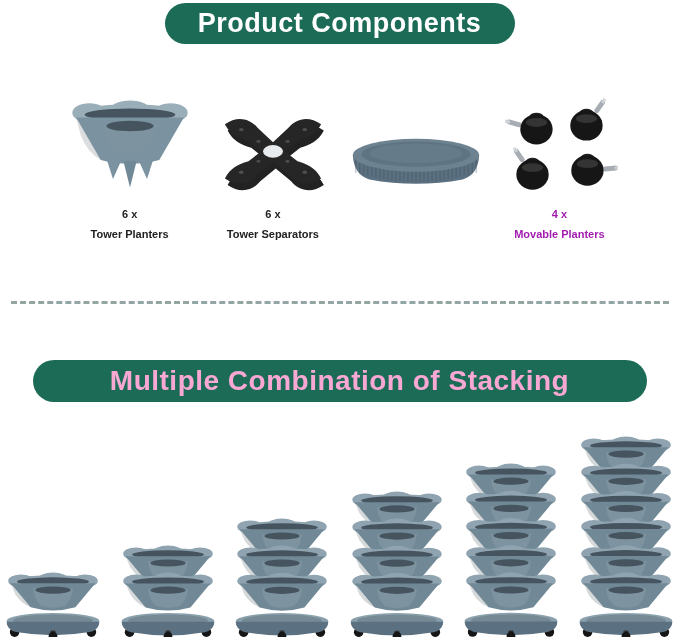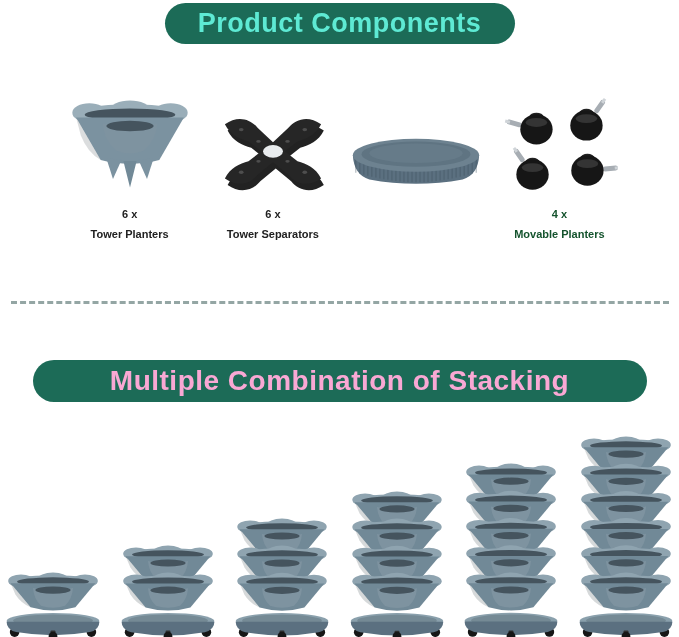--- a/index.html
+++ b/index.html
@@ -66,21 +66,21 @@
     justify-content:space-between;
     padding:0 5px;
   }
   .stack-tower{line-height:0;}
 </style>
 </head>
 <body>
 
 <div class="page">
 
-  <div class="banner banner--components" style="background: rgb(28, 107, 87); color: #5eead4;">
+  <div class="banner banner--components" style="background: rgb(28, 107, 87); color: #ffffff;">
     <span>Product Components</span>
   </div>
 
   <div class="components-row">
 
     <div class="component-figure">
       <div class="icon-box">
           <svg width="124" height="104" viewBox="0 0 130 110">
       <ellipse cx="22" cy="22" rx="18" ry="10" fill="#9aaeb9"></ellipse>
       <ellipse cx="108" cy="22" rx="18" ry="10" fill="#9aaeb9"></ellipse>
@@ -203,21 +203,21 @@
         <g transform="rotate(85,89,76)">
           <rect x="86.5" y="45" width="5" height="15" rx="2" fill="#a7adb3"></rect>
           <rect x="87.5" y="43" width="3" height="5" fill="#cfd4d8"></rect>
         </g>
         <ellipse cx="89" cy="63" rx="7" ry="4" fill="#222222"></ellipse>
         <ellipse cx="89" cy="76" rx="16.5" ry="15.5" fill="#161616"></ellipse>
         <ellipse cx="89" cy="69" rx="11" ry="4.5" fill="#343434"></ellipse>
       </g>
     </svg>
         </div>
-      <div class="component-label" style="color: #14532d;">
+      <div class="component-label" style="color: #a21caf;">
         <div>4 x</div>
         <div>Movable Planters</div>
       </div>
     </div>
 
   </div>
 
   <div class="divider" style="border-top-color: rgb(148, 166, 164);"></div>
 
   <div class="banner banner--stacking" style="background: rgb(28, 107, 87); color: #f9a8d4;">

